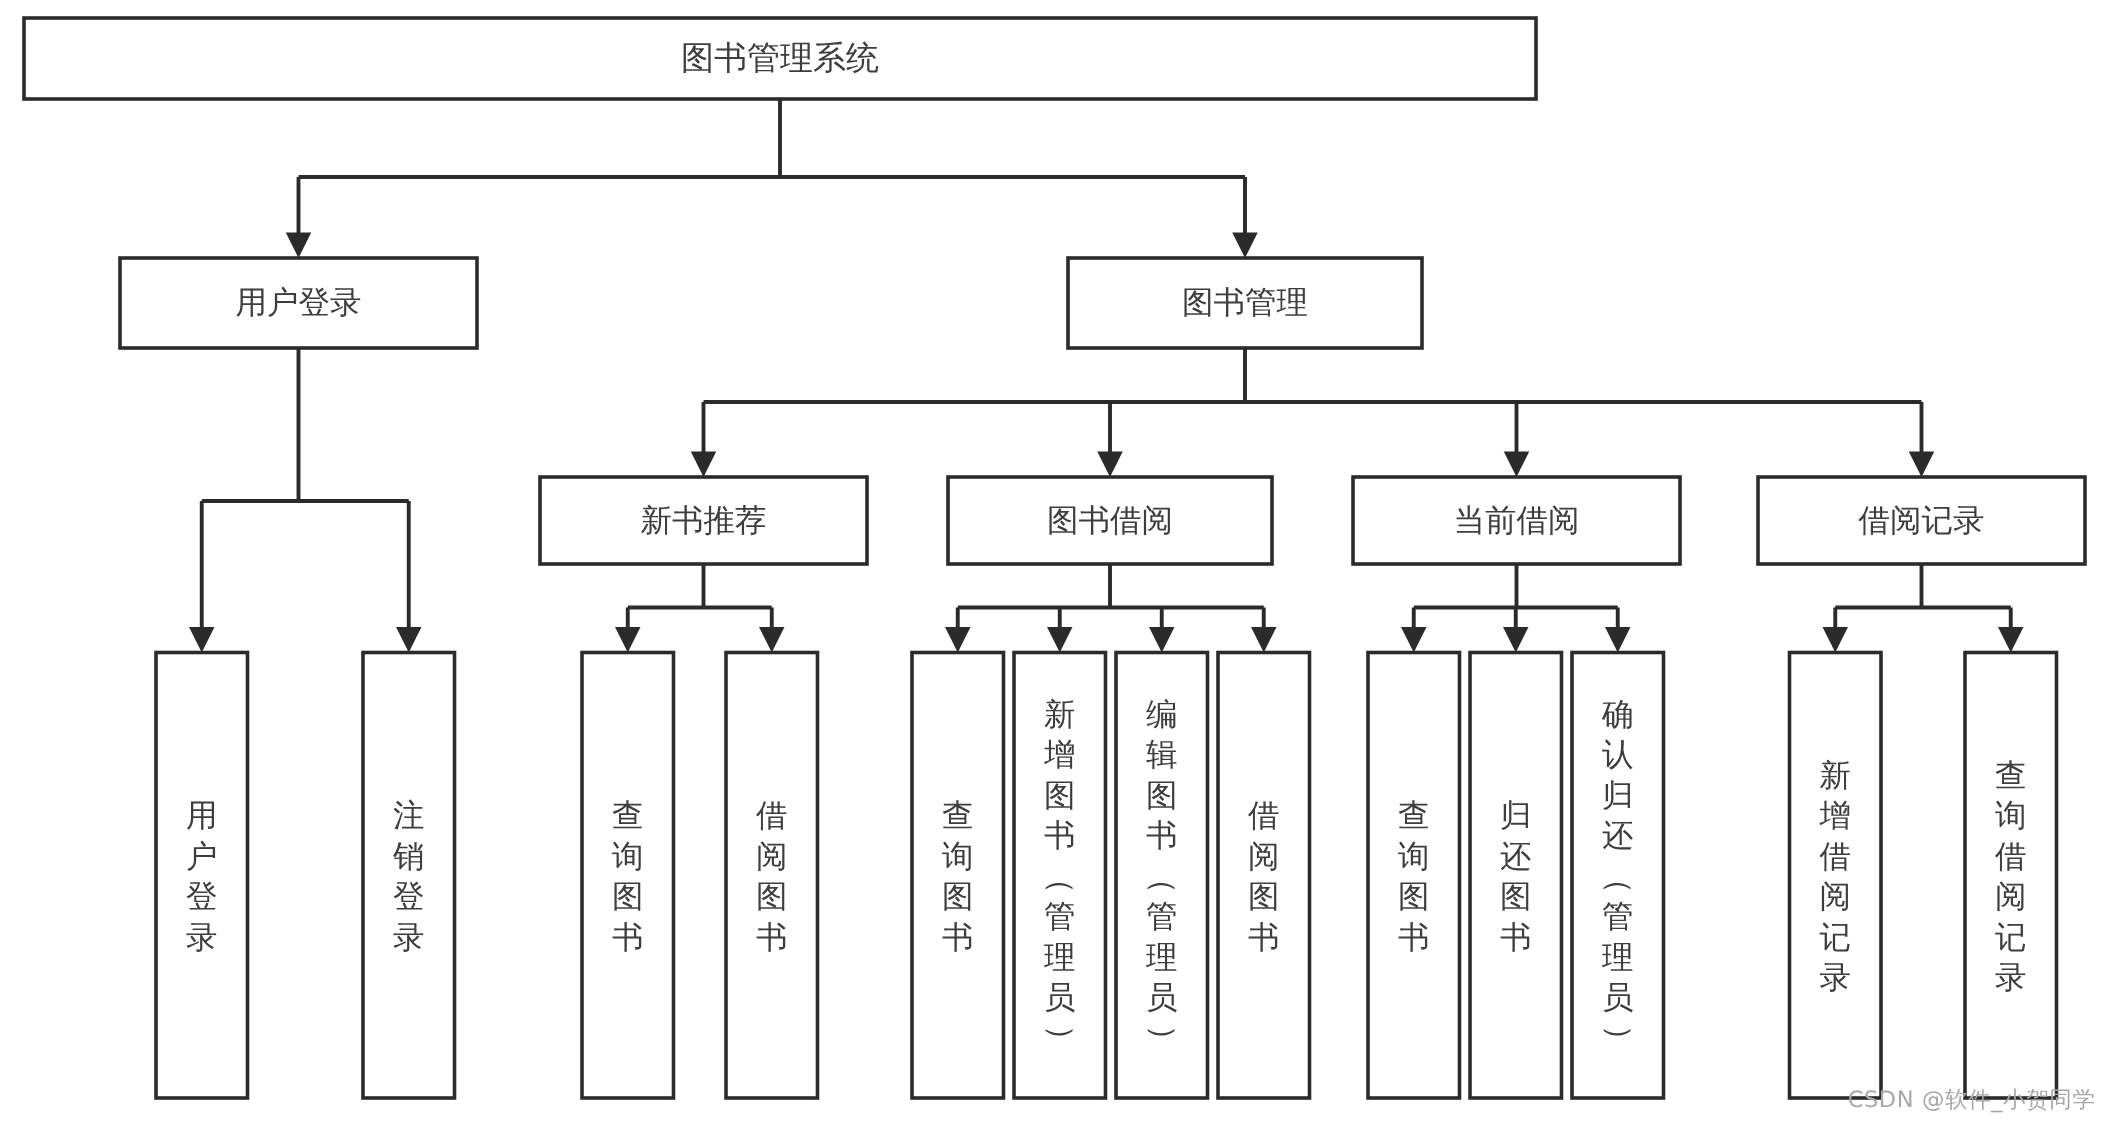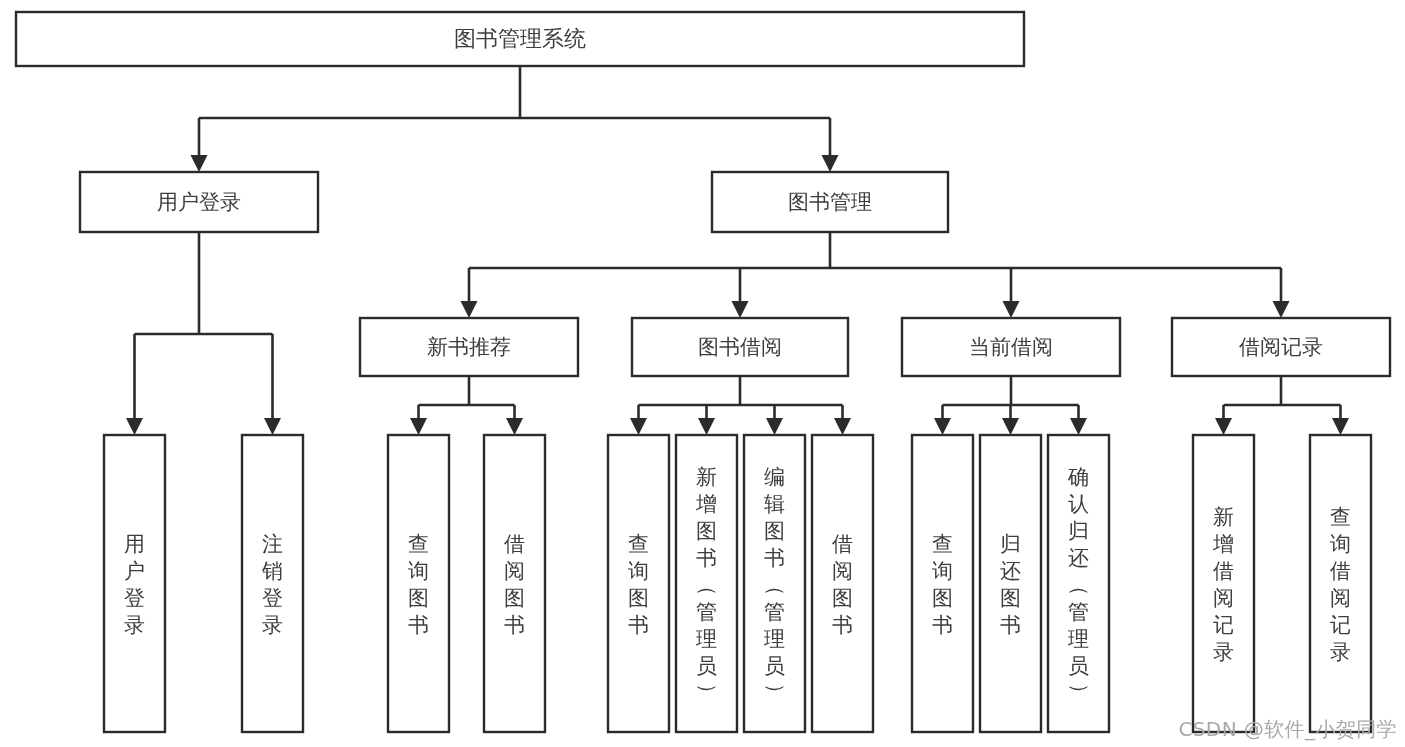--- a/index.html
+++ b/index.html
@@ -19,21 +19,21 @@
     text-anchor:middle;
     dominant-baseline:middle;
   }
   .lbl-h{font-size:21px;}
   .lbl-h-root{font-size:22px;}
   .vchar{font-family:"DejaVu Sans","Liberation Sans",sans-serif;fill:#3d3d3d;text-anchor:middle;}
   .watermark{
     position:absolute;
     right:8px;bottom:4px;
     font-family:"DejaVu Sans","Liberation Sans",sans-serif;
-    font-size:20px;
+    font-size:15px;
     color:#a8a8a8;
     letter-spacing:0.4px;
     white-space:nowrap;
     pointer-events:none;
   }
 </style>
 </head>
 <body>
 
 <div id="diagram-root">

